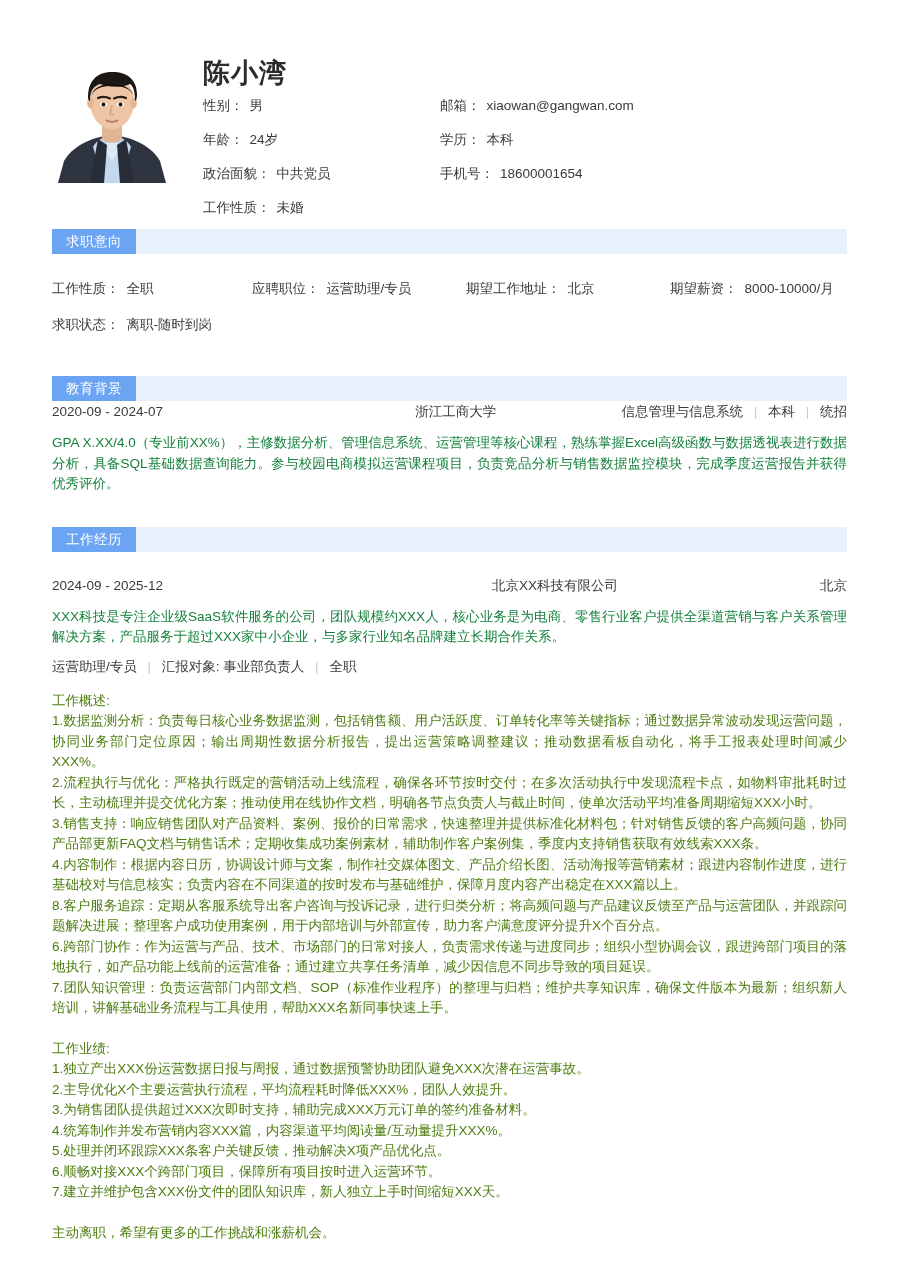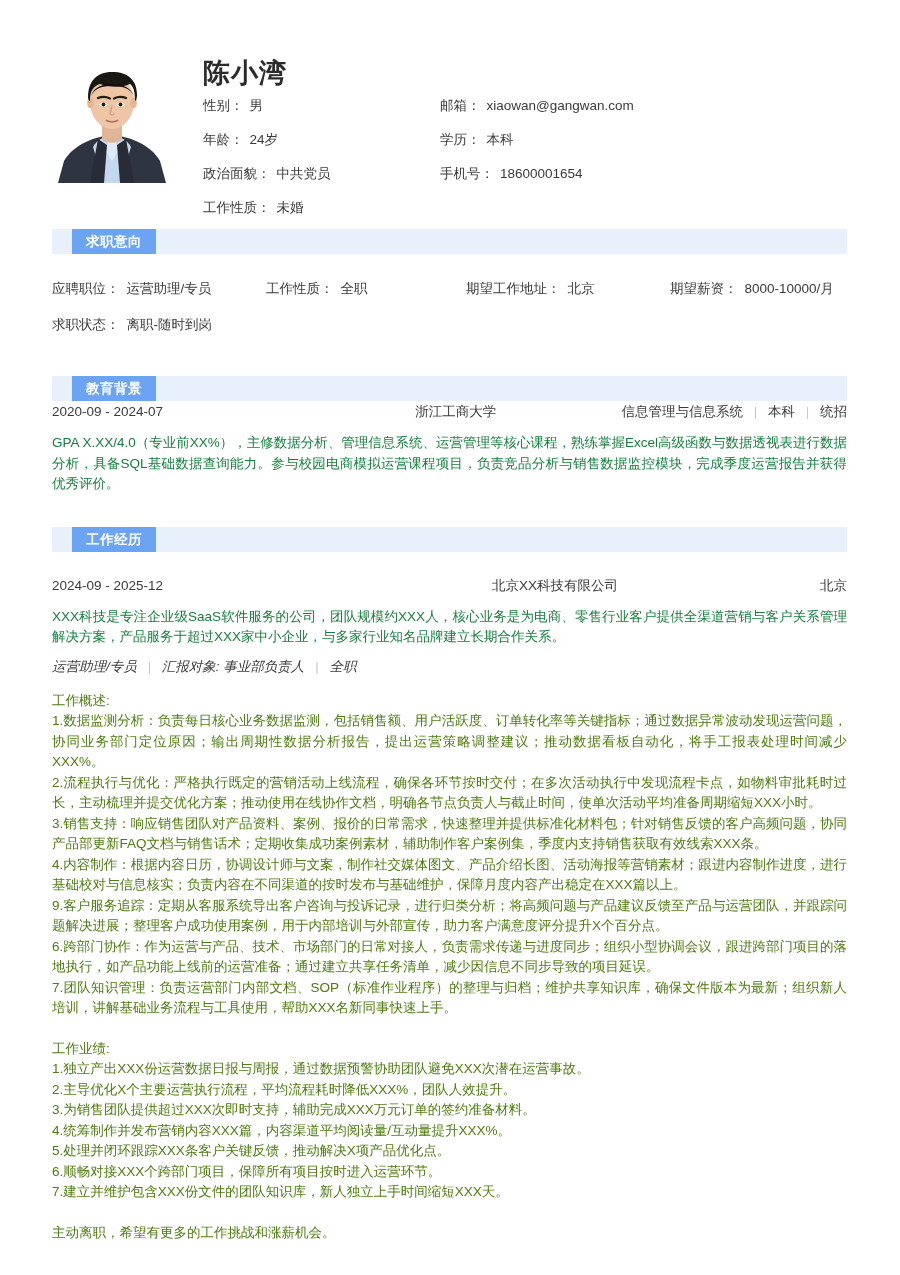--- a/index.html
+++ b/index.html
@@ -72,26 +72,25 @@
     height: 25px;
     margin: 0 53px 0 52px;
     background: #e7f0fb;
     display: flex;
     align-items: stretch;
   }
   .section-badge {
     background: #6aa4f3;
     color: #ffffff;
     font-size: 13.5px;
-    font-weight: bold;
+    font-weight: normal;
     line-height: 25px;
     padding: 0 14px;
     white-space: nowrap;
     letter-spacing: 0.5px;
-    margin-left: 20px;
   }
 
   
   .section-body {
     padding: 0 53px 0 52px;
   }
   .intent-rows {
     padding-top: 20px;
   }
   .intent-line {
@@ -131,21 +130,20 @@
     text-align: justify;
     white-space: pre-wrap;
   }
   .block-gap-10 { height: 10px; }
 
   .job-meta {
     font-size: 13.5px;
     line-height: 22px;
     color: #3a3a3a;
     margin-top: 8px;
-    font-style: italic;
   }
   .desc-block {
     margin-top: 13px;
   }
   .desc-line {
     font-size: 13.5px;
     line-height: 20.5px;
     color: #4d7c0f;
     text-align: justify;
     margin: 0;
@@ -209,22 +207,22 @@
       </div>
     </div>
   </div>
 
   <div style="height:66px"></div>
   <div class="section-bar">
     <div class="section-badge">求职意向</div>
   </div>
   <div class="section-body intent-rows">
     <div class="intent-line">
+      <div class="intent-cell" style="width:200px"><span class="lbl">工作性质：</span><span class="val">全职</span></div>
       <div class="intent-cell" style="width:214px"><span class="lbl">应聘职位：</span><span class="val">运营助理/专员</span></div>
-      <div class="intent-cell" style="width:200px"><span class="lbl">工作性质：</span><span class="val">全职</span></div>
       <div class="intent-cell" style="width:204px"><span class="lbl">期望工作地址：</span><span class="val">北京</span></div>
       <div class="intent-cell"><span class="lbl">期望薪资：</span><span class="val">8000-10000/月</span></div>
     </div>
     <div class="intent-line" style="margin-top:6px">
       <div class="intent-cell"><span class="lbl">求职状态：</span><span class="val">离职-随时到岗</span></div>
     </div>
   </div>
 
   <div style="height:36px"></div>
   <div class="section-bar">
@@ -266,21 +264,21 @@
       <span class="sep">|</span>
       <span>全职</span>
     </div>
 
     <div class="desc-block">
       <div class="desc-line">工作概述:</div>
       <div class="desc-line">1.数据监测分析：负责每日核心业务数据监测，包括销售额、用户活跃度、订单转化率等关键指标；通过数据异常波动发现运营问题，协同业务部门定位原因；输出周期性数据分析报告，提出运营策略调整建议；推动数据看板自动化，将手工报表处理时间减少XXX%。</div>
       <div class="desc-line">2.流程执行与优化：严格执行既定的营销活动上线流程，确保各环节按时交付；在多次活动执行中发现流程卡点，如物料审批耗时过长，主动梳理并提交优化方案；推动使用在线协作文档，明确各节点负责人与截止时间，使单次活动平均准备周期缩短XXX小时。</div>
       <div class="desc-line">3.销售支持：响应销售团队对产品资料、案例、报价的日常需求，快速整理并提供标准化材料包；针对销售反馈的客户高频问题，协同产品部更新FAQ文档与销售话术；定期收集成功案例素材，辅助制作客户案例集，季度内支持销售获取有效线索XXX条。</div>
       <div class="desc-line">4.内容制作：根据内容日历，协调设计师与文案，制作社交媒体图文、产品介绍长图、活动海报等营销素材；跟进内容制作进度，进行基础校对与信息核实；负责内容在不同渠道的按时发布与基础维护，保障月度内容产出稳定在XXX篇以上。</div>
-      <div class="desc-line">9.客户服务追踪：定期从客服系统导出客户咨询与投诉记录，进行归类分析；将高频问题与产品建议反馈至产品与运营团队，并跟踪问题解决进展；整理客户成功使用案例，用于内部培训与外部宣传，助力客户满意度评分提升X个百分点。</div>
+      <div class="desc-line">8.客户服务追踪：定期从客服系统导出客户咨询与投诉记录，进行归类分析；将高频问题与产品建议反馈至产品与运营团队，并跟踪问题解决进展；整理客户成功使用案例，用于内部培训与外部宣传，助力客户满意度评分提升X个百分点。</div>
       <div class="desc-line">6.跨部门协作：作为运营与产品、技术、市场部门的日常对接人，负责需求传递与进度同步；组织小型协调会议，跟进跨部门项目的落地执行，如产品功能上线前的运营准备；通过建立共享任务清单，减少因信息不同步导致的项目延误。</div>
       <div class="desc-line">7.团队知识管理：负责运营部门内部文档、SOP（标准作业程序）的整理与归档；维护共享知识库，确保文件版本为最新；组织新人培训，讲解基础业务流程与工具使用，帮助XXX名新同事快速上手。</div>
     </div>
 
     <div class="blank-line"></div>
 
     <div>
       <div class="desc-line">工作业绩:</div>
       <div class="desc-line">1.独立产出XXX份运营数据日报与周报，通过数据预警协助团队避免XXX次潜在运营事故。</div>
       <div class="desc-line">2.主导优化X个主要运营执行流程，平均流程耗时降低XXX%，团队人效提升。</div>

